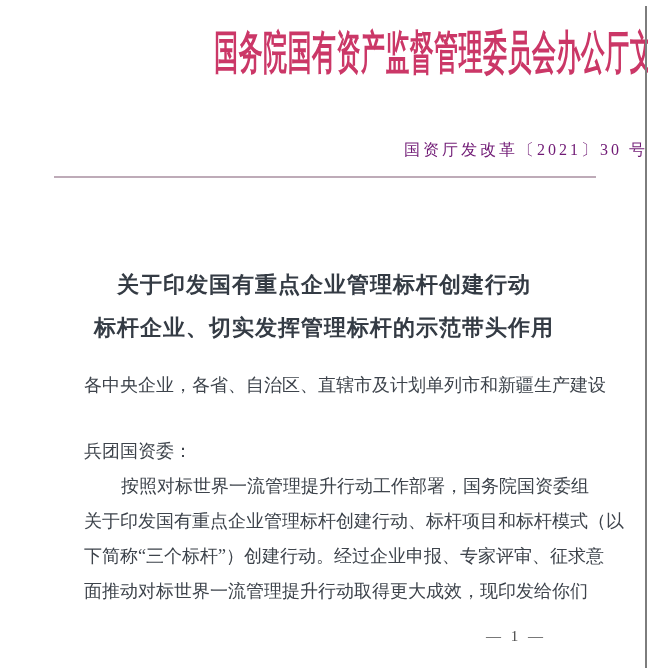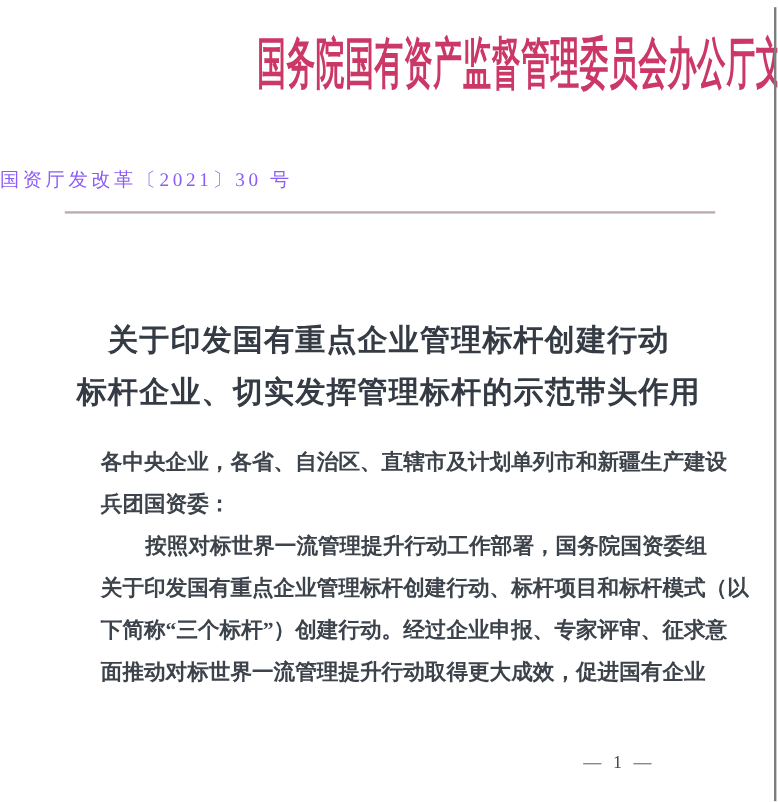--- a/index.html
+++ b/index.html
@@ -33,68 +33,68 @@
     transform: scaleX(0.52);
     transform-origin: center;
     letter-spacing: 1px;
   }
   
   .doc-number {
     position: absolute;
     top: 140px;
     left: 0;
     right: 0;
-    text-align: left;
+    text-align: right;
     font-size: 16px;
     letter-spacing: 3px;
-    color: #8b5cf6;
+    color: #701a75;
   }
   
   .divider {
     position: absolute;
     top: 176px;
     left: 54px;
     right: 52px;
     height: 2px;
     background: #a3889a;
     opacity: 0.7;
   }
   
   .title {
     position: absolute;
     top: 263px;
     left: 0;
     right: 0;
     margin: 0;
     text-align: center;
-    font-size: 25px;
+    font-size: 22px;
     font-weight: 700;
     color: #343b44;
     line-height: 43px;
     letter-spacing: 1px;
   }
   
   .body-text {
     position: absolute;
     top: 368px;
     left: 84px;
     width: 480px;
     font-size: 18px;
     color: #3d434b;
-    font-weight: bold;
   }
   .body-text .line {
     height: 35px;
     line-height: 35px;
     text-align: justify;
     text-align-last: justify;
     white-space: nowrap;
   }
   .body-text .line.short {
     text-align-last: left;
+    margin-top: 31px;
   }
   .body-text .line.indent {
     padding-left: 37px;
   }
   
   .page-number {
     position: absolute;
     top: 628px;
     left: 0;
     right: 102px;
@@ -130,20 +130,20 @@
     <div>关于印发国有重点企业管理标杆创建行动</div>
     <div>标杆企业、切实发挥管理标杆的示范带头作用</div>
   </h1>
 
   <div class="body-text">
     <div class="line">各中央企业，各省、自治区、直辖市及计划单列市和新疆生产建设</div>
     <div class="line short">兵团国资委：</div>
     <div class="line indent">按照对标世界一流管理提升行动工作部署，国务院国资委组</div>
     <div class="line">关于印发国有重点企业管理标杆创建行动、标杆项目和标杆模式（以</div>
     <div class="line">下简称“三个标杆”）创建行动。经过企业申报、专家评审、征求意</div>
-    <div class="line">面推动对标世界一流管理提升行动取得更大成效，促进国有企业</div>
+    <div class="line">面推动对标世界一流管理提升行动取得更大成效，现印发给你们</div>
   </div>
 
   <div class="page-number">— 1 —</div>
 
   <div class="right-edge"></div>
 
 </div>
 
 </body></html>

